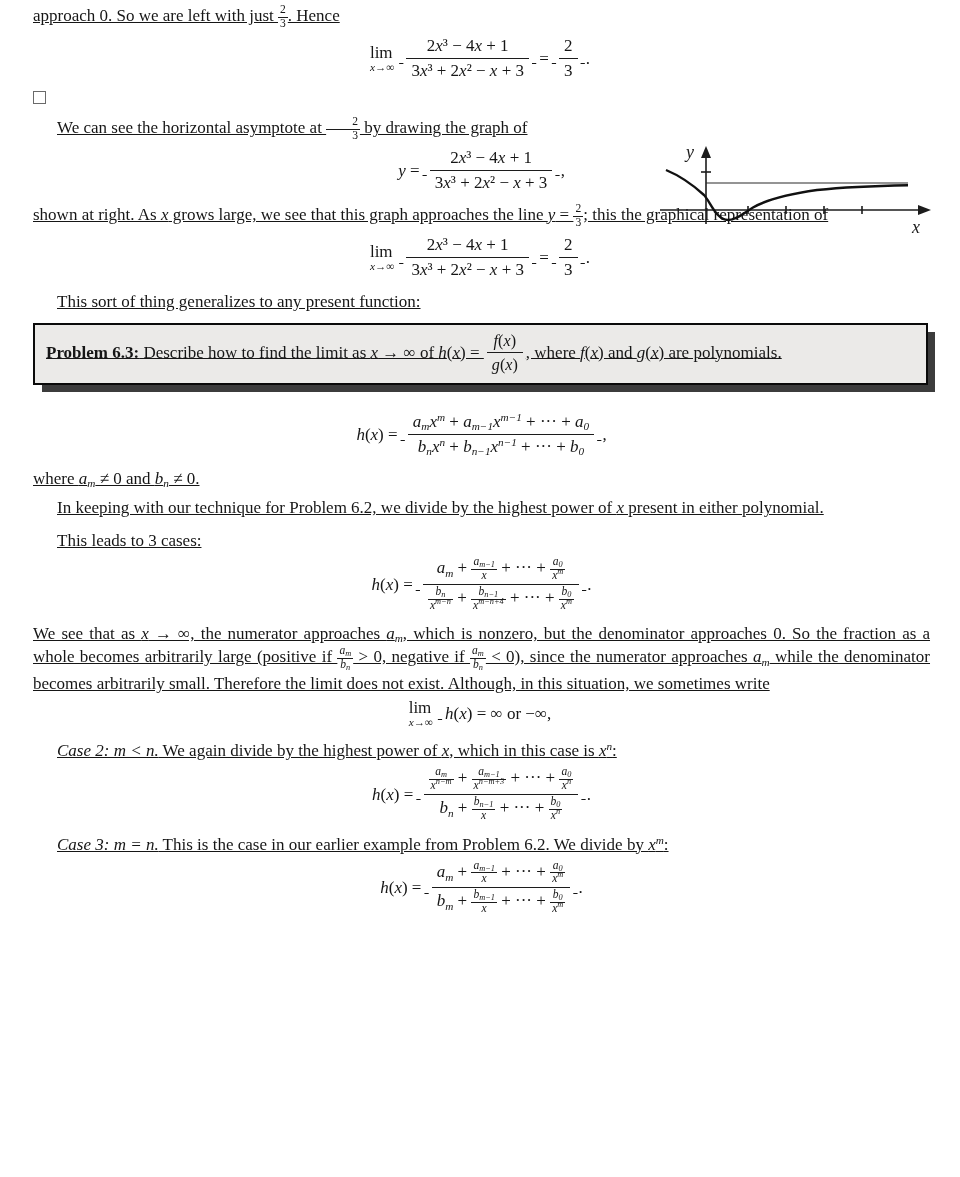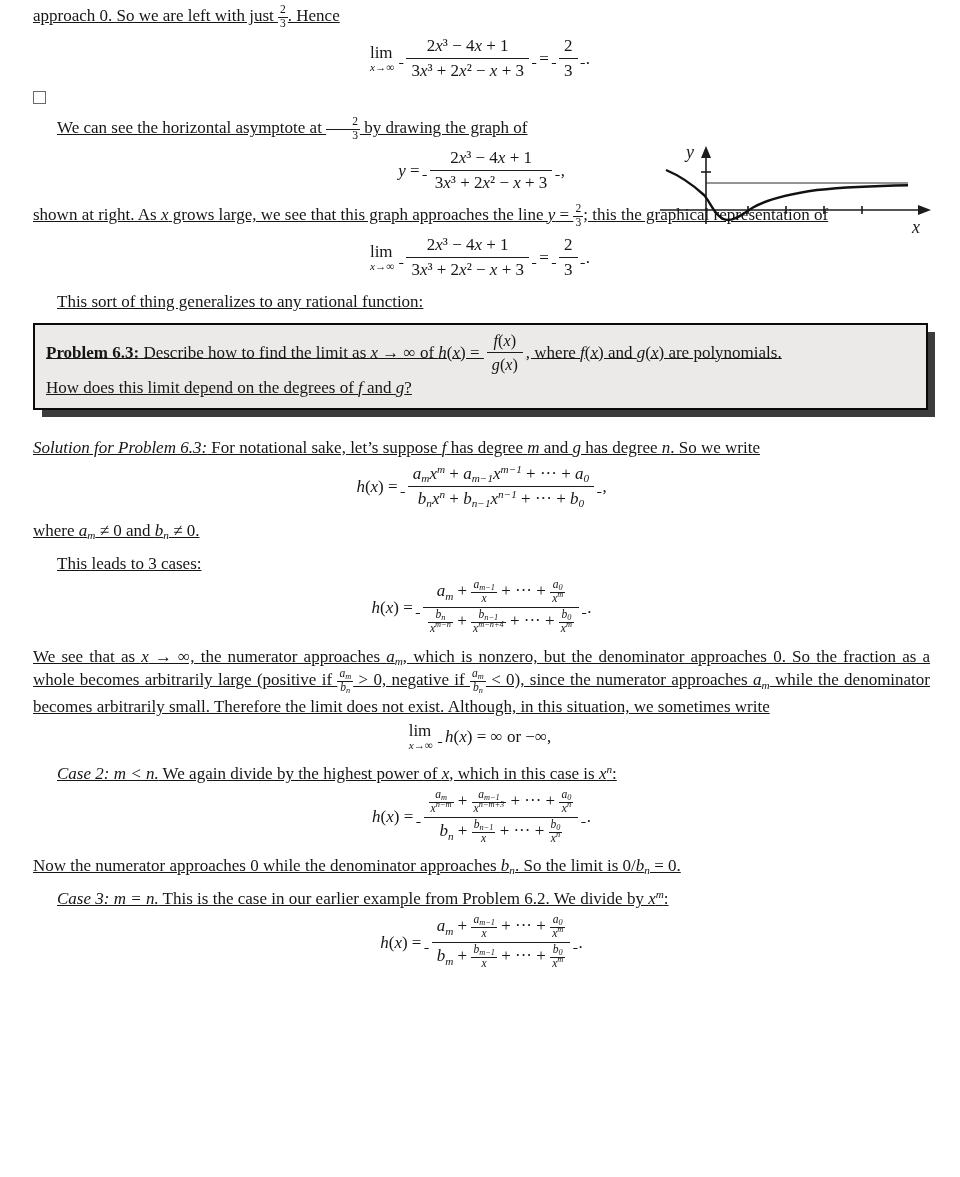--- a/index.html
+++ b/index.html
@@ -122,44 +122,41 @@
       <span class="den">3<i>x</i>³ + 2<i>x</i>² − <i>x</i> + 3</span>
     </span>
     <span class="mid">=</span>
     <span class="dfrac">
       <span class="num">2</span>
       <span class="den">3</span>
     </span>
     <span class="tail">.</span>
   </div>
 
-  <div class="para indent mt6 gap-b10">This sort of thing generalizes to any rational function:</div>
+  <div class="para indent mt6 gap-b10">This sort of thing generalizes to any present function:</div>
 
   <div class="problem-box">
     <div class="pline1">
       <span class="pbold seg">Problem 6.3:</span><span class="seg"> Describe how to find the limit as <i>x</i> → ∞ of <i>h</i>(<i>x</i>) = </span><span class="dfrac"><span class="num"><i>f</i>(<i>x</i>)</span><span class="den"><i>g</i>(<i>x</i>)</span></span><span class="seg">, where <i>f</i>(<i>x</i>) and <i>g</i>(<i>x</i>) are polynomials.</span>
     </div>
-    <div class="pline2">How does this limit depend on the degrees of <i>f</i> and <i>g</i>?</div>
-  </div>
-
-  <div class="para">
-    <i class="lead">Solution for Problem 6.3:</i><span>  For notational sake, let’s suppose <i>f</i> has degree <i>m</i> and <i>g</i> has degree <i>n</i>. So we write</span>
-  </div>
+  </div>
+
 
   <div class="eqrow">
     <span class="lhs"><i>h</i>(<i>x</i>) =</span>
     <span class="dfrac">
       <span class="num"><i>a</i><sub>m</sub><i>x</i><sup>m</sup> + <i>a</i><sub>m−1</sub><i>x</i><sup>m−1</sup> + ··· + <i>a</i><sub>0</sub></span>
       <span class="den"><i>b</i><sub>n</sub><i>x</i><sup>n</sup> + <i>b</i><sub>n−1</sub><i>x</i><sup>n−1</sup> + ··· + <i>b</i><sub>0</sub></span>
     </span>
     <span class="tail">,</span>
   </div>
 
   <div class="para">where <i>a</i><sub>m</sub> ≠ 0 and <i>b</i><sub>n</sub> ≠ 0.</div>
 
+  <div class="para indent mt6">In keeping with our technique for Problem 6.2, we divide by the highest power of <i>x</i> present in either polynomial.</div>
 
   <div class="para indent mt10">This leads to 3 cases:</div>
 
 
   <div class="eqrow">
     <span class="lhs"><i>h</i>(<i>x</i>) =</span>
     <span class="dfrac">
       <span class="num"><i>a</i><sub>m</sub> + <span class="sfrac"><span class="fn"><i>a</i><sub>m−1</sub></span><span class="fd"><i>x</i></span></span> + ··· + <span class="sfrac"><span class="fn"><i>a</i><sub>0</sub></span><span class="fd"><i>x</i><sup>m</sup></span></span></span>
       <span class="den"><span class="sfrac"><span class="fn"><i>b</i><sub>n</sub></span><span class="fd"><i>x</i><sup>m−n</sup></span></span> + <span class="sfrac"><span class="fn"><i>b</i><sub>n−1</sub></span><span class="fd"><i>x</i><sup>m−n+4</sup></span></span> + ··· + <span class="sfrac"><span class="fn"><i>b</i><sub>0</sub></span><span class="fd"><i>x</i><sup>m</sup></span></span></span>
     </span>
@@ -183,21 +180,20 @@
 
   <div class="eqrow">
     <span class="lhs"><i>h</i>(<i>x</i>) =</span>
     <span class="dfrac">
       <span class="num"><span class="sfrac"><span class="fn"><i>a</i><sub>m</sub></span><span class="fd"><i>x</i><sup>n−m</sup></span></span> + <span class="sfrac"><span class="fn"><i>a</i><sub>m−1</sub></span><span class="fd"><i>x</i><sup>n−m+3</sup></span></span> + ··· + <span class="sfrac"><span class="fn"><i>a</i><sub>0</sub></span><span class="fd"><i>x</i><sup>n</sup></span></span></span>
       <span class="den"><i>b</i><sub>n</sub> + <span class="sfrac"><span class="fn"><i>b</i><sub>n−1</sub></span><span class="fd"><i>x</i></span></span> + ··· + <span class="sfrac"><span class="fn"><i>b</i><sub>0</sub></span><span class="fd"><i>x</i><sup>n</sup></span></span></span>
     </span>
     <span class="tail">.</span>
   </div>
 
-  <div class="para">Now the numerator approaches 0 while the denominator approaches <i>b</i><sub>n</sub>. So the limit is 0/<i>b</i><sub>n</sub> = 0.</div>
 
   <div class="para indent mt10">
     <i class="lead">Case 3: m = n.</i><span> This is the case in our earlier example from Problem 6.2. We divide by <i>x</i><sup>m</sup>:</span>
   </div>
 
   <div class="eqrow">
     <span class="lhs"><i>h</i>(<i>x</i>) =</span>
     <span class="dfrac">
       <span class="num"><i>a</i><sub>m</sub> + <span class="sfrac"><span class="fn"><i>a</i><sub>m−1</sub></span><span class="fd"><i>x</i></span></span> + ··· + <span class="sfrac"><span class="fn"><i>a</i><sub>0</sub></span><span class="fd"><i>x</i><sup>m</sup></span></span></span>
       <span class="den"><i>b</i><sub>m</sub> + <span class="sfrac"><span class="fn"><i>b</i><sub>m−1</sub></span><span class="fd"><i>x</i></span></span> + ··· + <span class="sfrac"><span class="fn"><i>b</i><sub>0</sub></span><span class="fd"><i>x</i><sup>m</sup></span></span></span>

